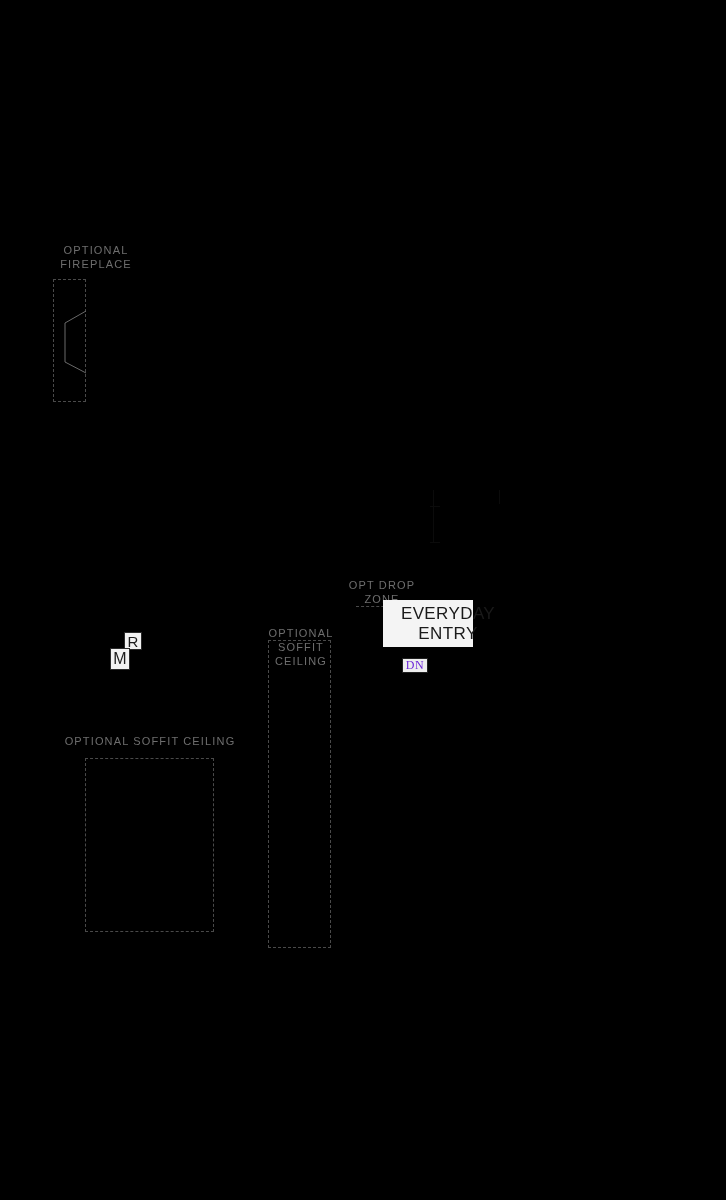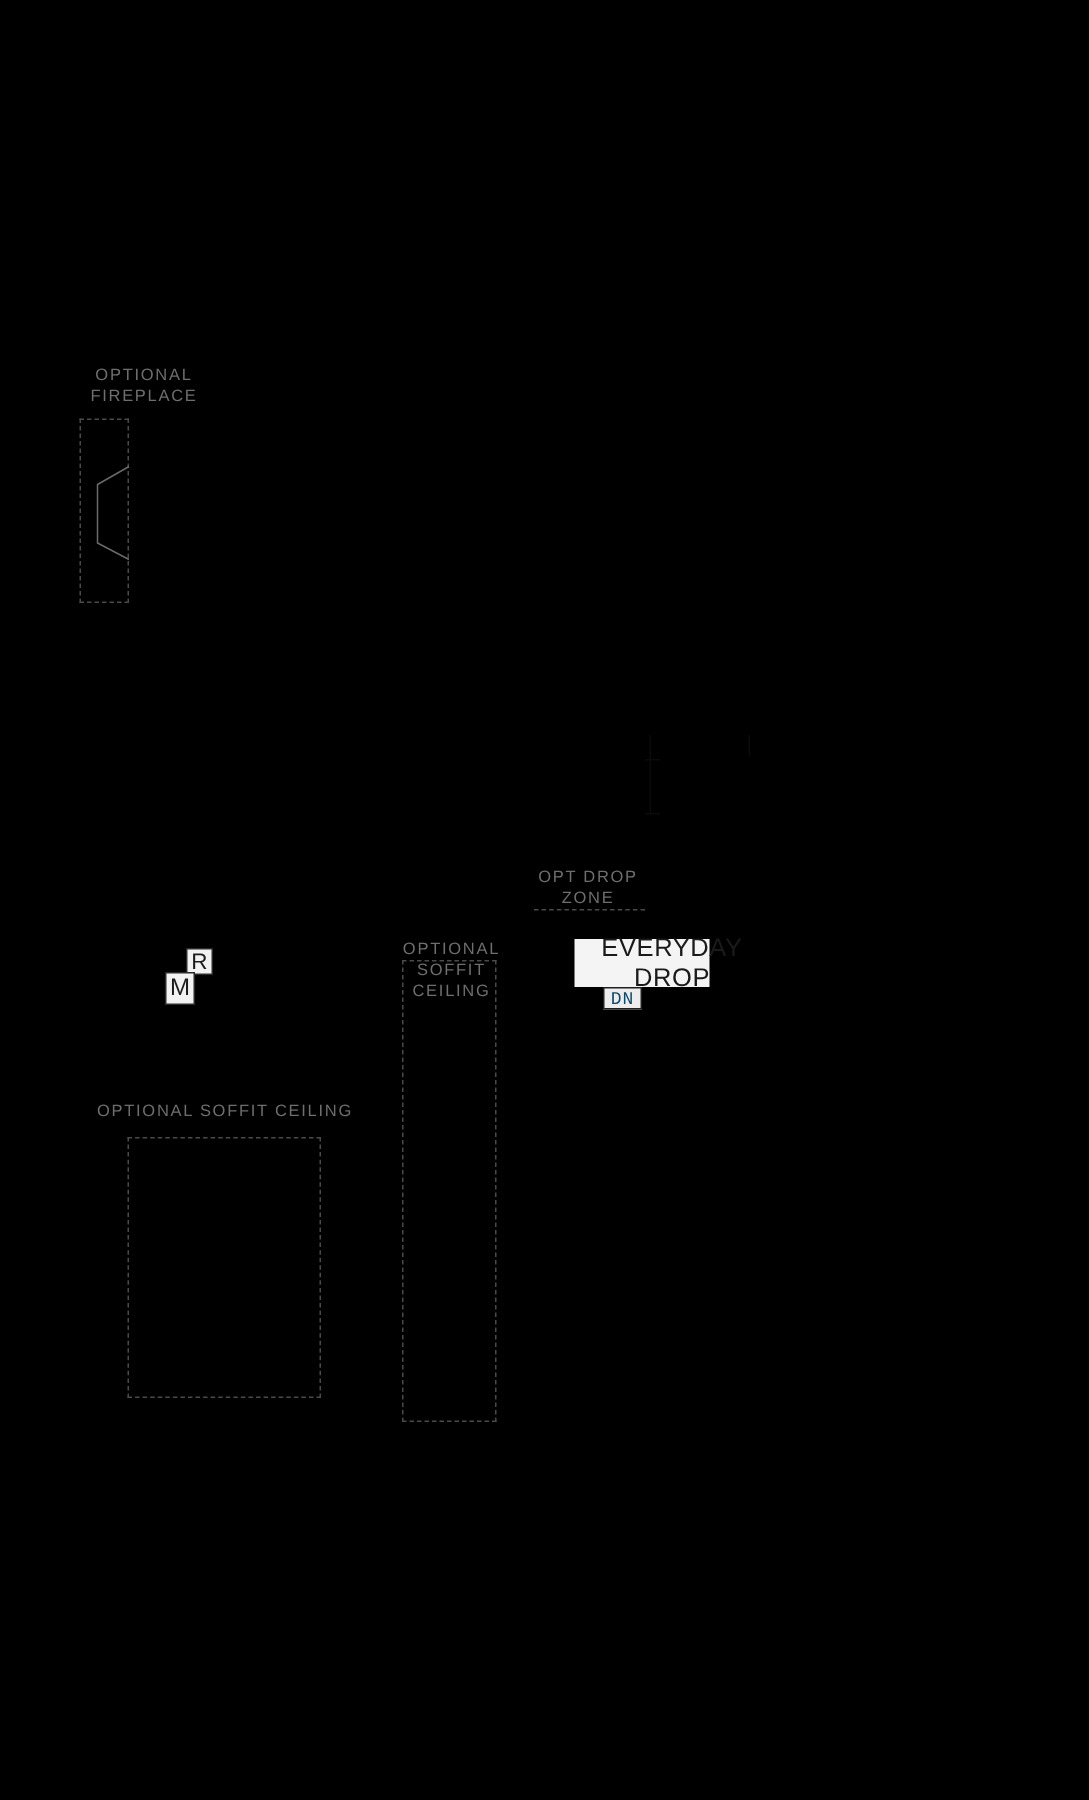--- a/index.html
+++ b/index.html
@@ -81,27 +81,27 @@
     line-height: 20px;
     font-family: "Liberation Sans", sans-serif;
     box-sizing: border-box;
   }
   .roomplate span { display: block; }
 
   .stairtag {
     position: absolute;
     background: #ededed;
     border: 1px solid #202020;
-    color: #0c4a6e;
+    color: #6d28d9;
     display: flex;
     align-items: center;
     justify-content: center;
     font-size: 12px;
     letter-spacing: 0.6px;
-    font-family: Liberation Mono, monospace;
+    font-family: Liberation Serif, serif;
     box-sizing: border-box;
   }
 
   
   .faint {
     position: absolute;
     background: #0b0b0b;
   }
 </style>
 </head>
@@ -119,28 +119,28 @@
 FIREPLACE</div>
 
   <div class="dashbox" style="left:53px; top:279px; width:33px; height:123px;"></div>
 
   <div class="hearth" style="left:53px; top:306px; width:36px; height:70px;">
     <svg width="36" height="70" viewBox="0 0 36 70" xmlns="http://www.w3.org/2000/svg" aria-hidden="true">
       <path d="M33 5 L12 17 L12 56 L33 67" fill="none" stroke="#6a6a6a" stroke-width="1" stroke-linejoin="miter" stroke-linecap="butt"></path>
     </svg>
   </div>
 
-  <div class="note" style="left:338px; top:578px; width:108px;">OPT DROP
+  <div class="note" style="left:328px; top:578px; width:108px;">OPT DROP
 ZONE</div>
 
   <div class="dashline" style="left:356px; top:606px; width:74px;"></div>
 
-  <div class="roomplate" style="left:383px; top:626px; width:90px; height:32px;padding-left:40px;">
+  <div class="roomplate" style="left:383px; top:600px; width:90px; height:47px;padding-left:40px;">
     <span>EVERYDAY</span>
-    <span>DROP</span>
+    <span>ENTRY</span>
   </div>
 
   <div class="stairtag" style="left:402px; top:658px; width:26px; height:15px;">DN</div>
 
   <div class="tagbox" style="left:124px; top:632px; width:18px; height:18px;">R</div>
 
   <div class="tagbox" style="left:110px; top:648px; width:20px; height:22px; font-size:16px;">M</div>
 
   <div class="note" style="left:254px; top:626px; width:94px;">OPTIONAL
 SOFFIT

